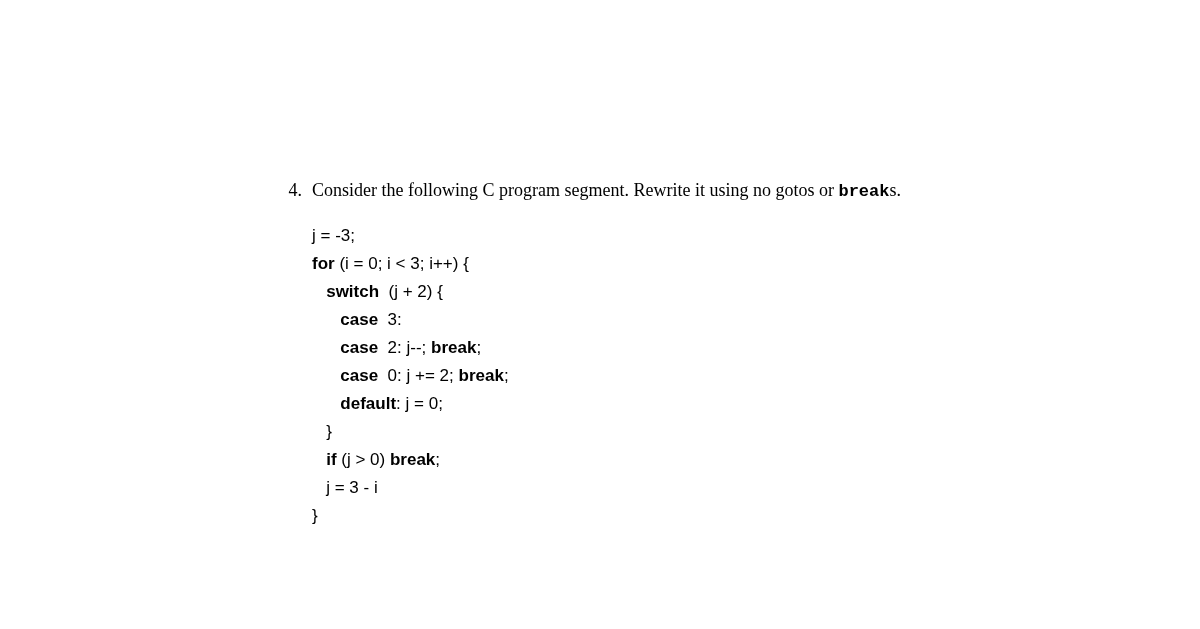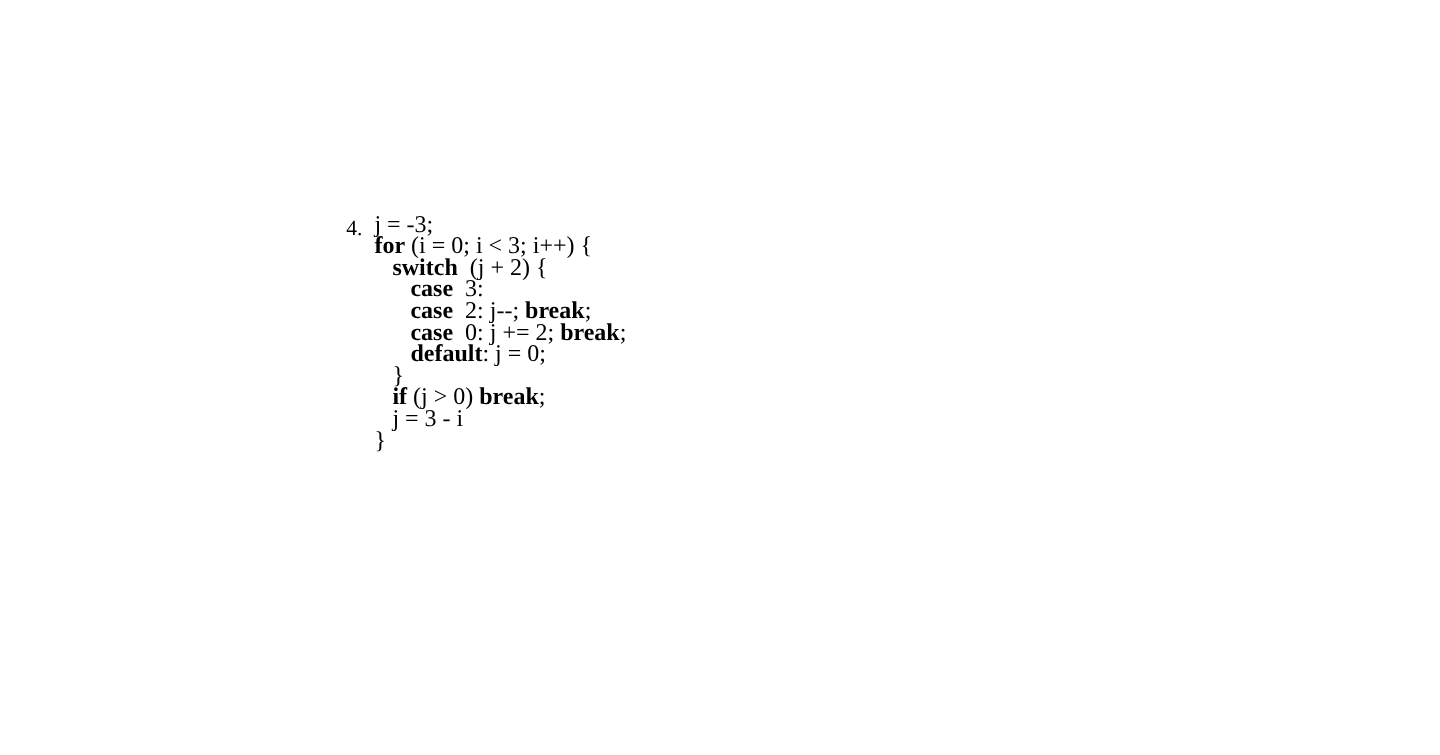--- a/index.html
+++ b/index.html
@@ -37,36 +37,39 @@
   }
   .prompt-line {
     margin: 0 0 18px 0;
   }
   .kw-inline {
     font-family: 'Courier New', Courier, monospace;
     font-weight: bold;
     font-size: 17px;
   }
   .code {
-    font-family: Liberation Serif, serif;
-    font-size: 20px;
-    line-height: 18px;
+    font-family: Liberation Sans, sans-serif;
+    font-size: 17px;
+    line-height: 28px;
     white-space: pre;
   }
   .code .kw {
     font-weight: bold;
   }
 </style>
 </head>
 <body>
 
 <div class="page">
   <div class="problem">
     <div class="num">4.</div>
     <div class="body">
+      <p class="prompt-line">
+        <span>Consider the following C program segment. Rewrite it using no gotos or </span><span class="kw-inline">break</span><span>s.</span>
+      </p>
       <div class="code"><span>j = -3;</span>
 <span class="kw">for</span><span> (i = 0; i &lt; 3; i++) {</span>
    <span class="kw">switch</span><span>  (j + 2) {</span>
       <span class="kw">case</span><span>  3:</span>
       <span class="kw">case</span><span>  2: j--; </span><span class="kw">break</span><span>;</span>
       <span class="kw">case</span><span>  0: j += 2; </span><span class="kw">break</span><span>;</span>
       <span class="kw">default</span><span>: j = 0;</span>
 <span>   }</span>
    <span class="kw">if</span><span> (j &gt; 0) </span><span class="kw">break</span><span>;</span>
 <span>   j = 3 - i</span>

